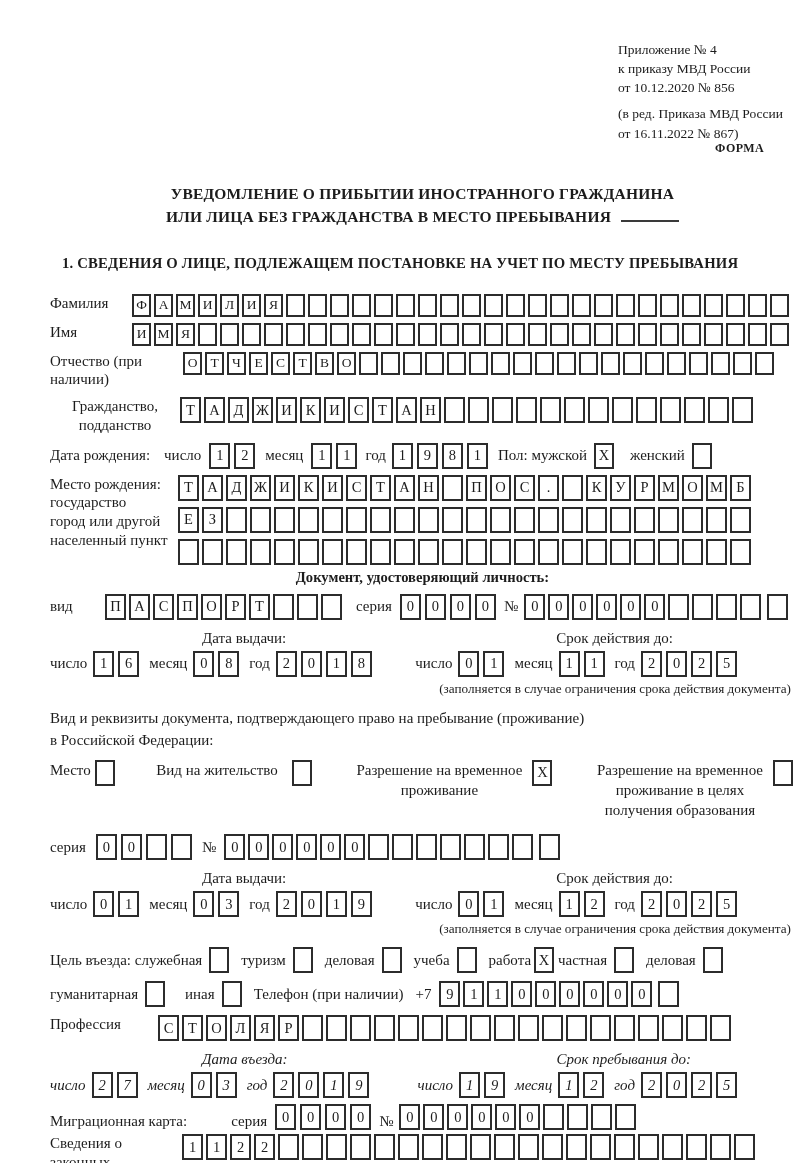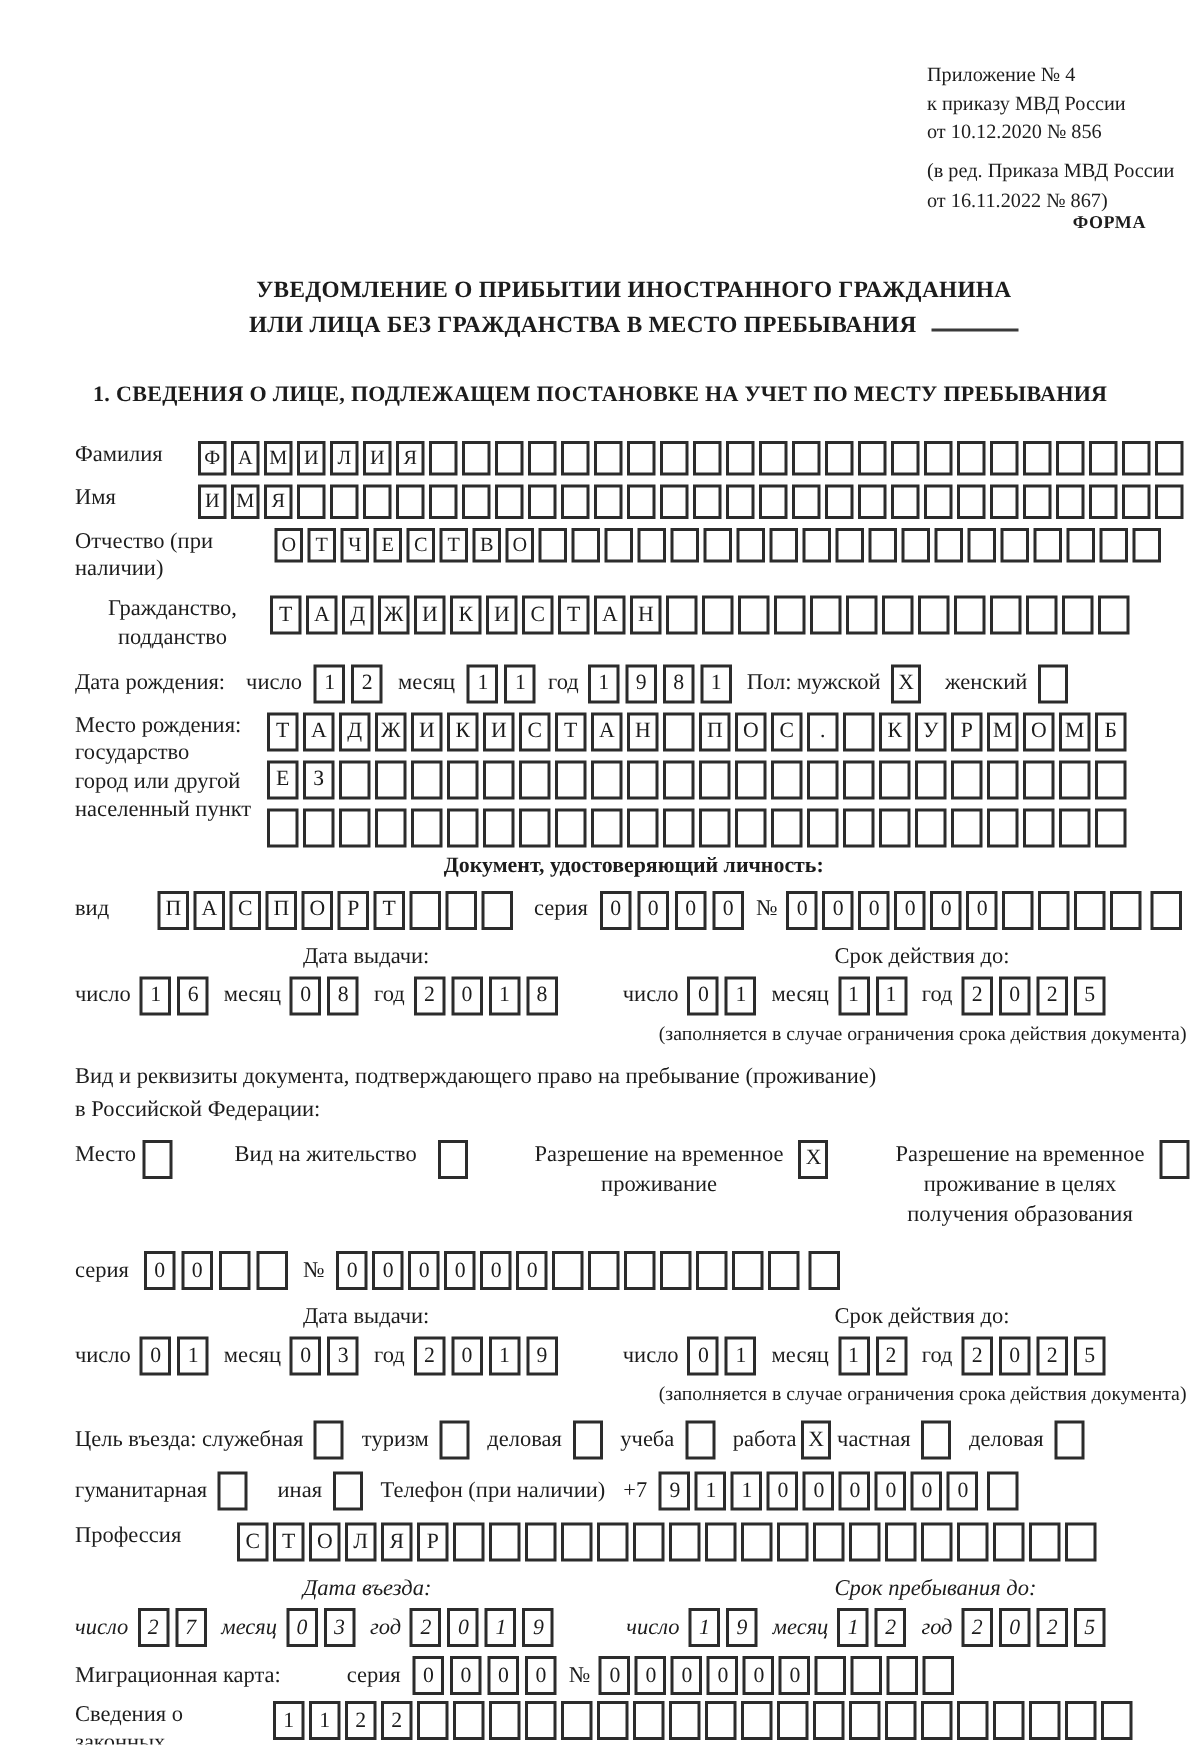--- a/index.html
+++ b/index.html
@@ -649,21 +649,21 @@
         <div class="cells cells-d">
             <span class="cell">2</span>
             <span class="cell">0</span>
             <span class="cell">2</span>
             <span class="cell">5</span>
           </div>
       </div>
     </div>
   </div>
 
-  <div class="row inrow" style="align-items:center;margin-bottom:4px;">
+  <div class="row inrow" style="align-items:flex-end;margin-bottom:4px;">
     <span class="mig-lbl">Миграционная карта:</span>
     <span class="lbl" style="margin-left:44px;margin-right:8px;">серия</span>
     <div class="cells cells-d">
         <span class="cell">0</span>
         <span class="cell">0</span>
         <span class="cell">0</span>
         <span class="cell">0</span>
       </div>
     <span class="lbl" style="margin-left:8px;margin-right:6px;">№</span>
     <div class="cells cells-b">

